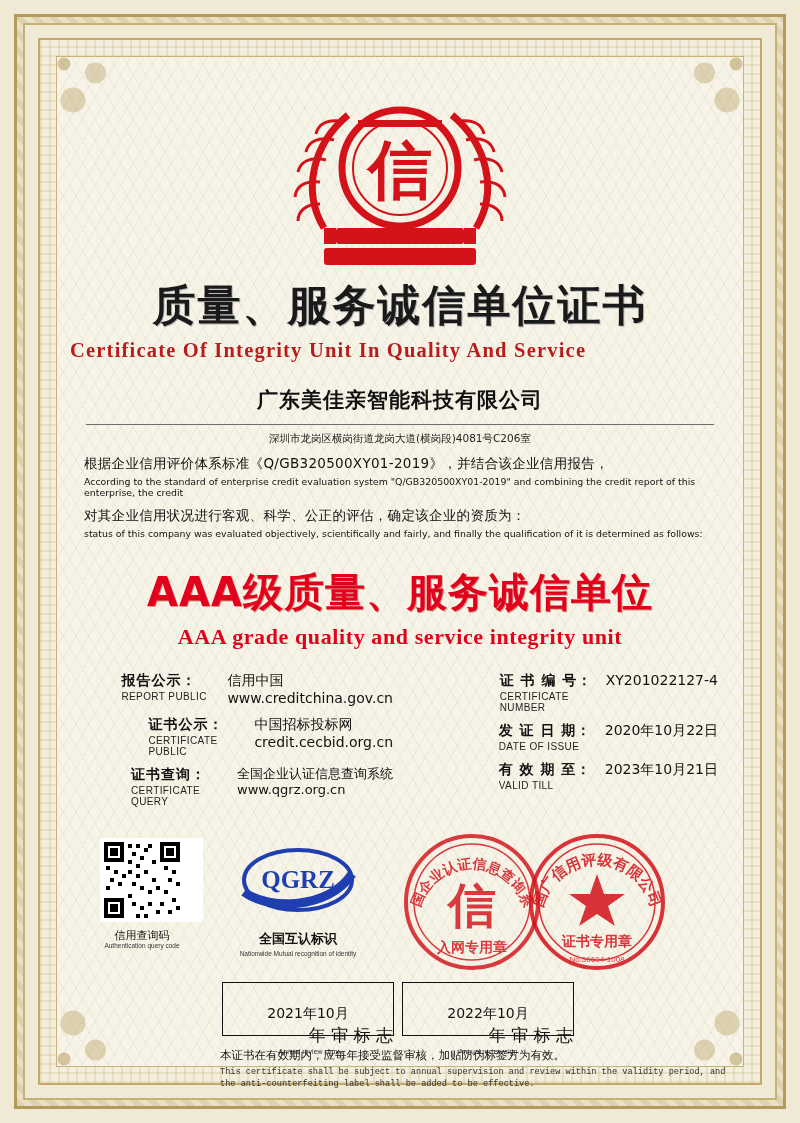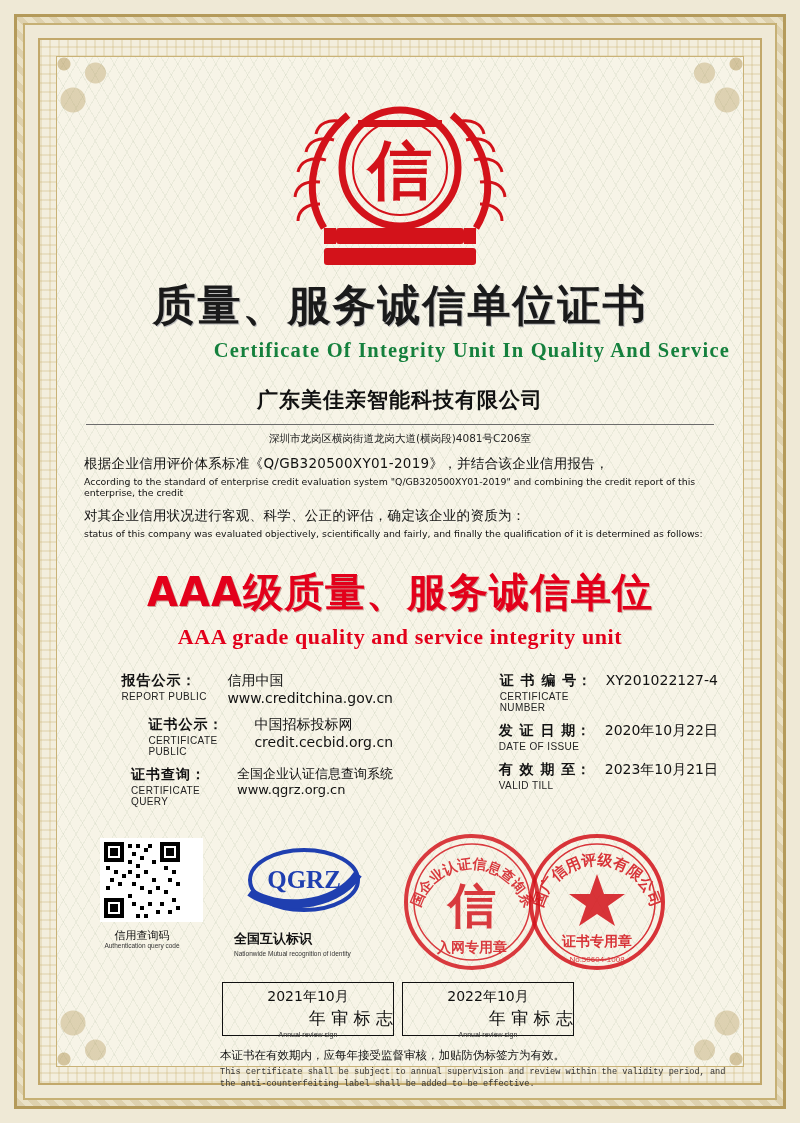--- a/index.html
+++ b/index.html
@@ -71,26 +71,26 @@
     text-align:center;
     font-family:"DejaVu Sans","Liberation Sans",sans-serif;
     font-weight:bold;
     font-size:43px;
     letter-spacing:2px;
     color:#1a1a1a;
     margin-top:2px;
     text-shadow:1px 1px 0 #b9b9b9;
   }
   .title-en{
-    text-align:right;
+    text-align:left;
     font-family:"Liberation Serif","DejaVu Serif",serif;
     font-weight:bold;
     font-size:20.5px;
     letter-spacing:1.2px;
-    color:#15803d;
+    color:#b91c1c;
     margin-top:4px;
   }
   .company{
     text-align:center;
     font-family:"DejaVu Sans","Liberation Sans",sans-serif;
     font-weight:bold;
     font-size:21px;
     color:#111;
     margin-top:24px;
     letter-spacing:1px;
@@ -140,29 +140,29 @@
   .flabel .l-en{font-size:10px;color:#222;letter-spacing:.4px;margin-top:1px;}
   .fval{font-size:14px;color:#111;font-family:"DejaVu Sans","Liberation Sans",sans-serif;line-height:1.25;}
   .fval .sub{display:block;}
   .fval.small{font-size:13px;}
 
   
   .badges{position:relative;height:150px;margin-top:14px;}
   .qr{position:absolute;left:30px;top:8px;width:103px;height:84px;background:#fff;}
   .qr .cap-cn{position:absolute;left:-18px;top:90px;width:120px;text-align:center;font-size:11px;color:#111;font-family:"DejaVu Sans","Liberation Sans",sans-serif;}
   .qr .cap-en{position:absolute;left:-18px;top:104px;width:120px;text-align:center;font-size:6.5px;color:#333;}
-  .qgrz{position:absolute;left:164px;top:14px;width:140px;}
+  .qgrz{position:absolute;left:158px;top:14px;width:140px;text-align:center;}
   .qgrz .cap-cn{font-size:13px;font-weight:bold;color:#111;font-family:"DejaVu Sans","Liberation Sans",sans-serif;margin-top:4px;}
   .qgrz .cap-en{font-size:6.5px;color:#333;margin-top:2px;}
   .stamp{position:absolute;width:145px;height:145px;top:0;}
   .stamp.s1{left:330px;}
   .stamp.s2{left:455px;}
 
   .review{display:flex;margin-top:2px;padding-left:152px;}
-  .rbox{width:172px;height:54px;border:1.5px solid #111;text-align:center;box-sizing:border-box;padding-top:5px;}
+  .rbox{width:172px;height:54px;border:1.5px solid #111;text-align:center;box-sizing:border-box;padding-top:22px;}
   .rbox + .rbox{margin-left:8px;}
   .rbox .r1{font-size:14px;color:#111;font-family:"DejaVu Sans","Liberation Sans",sans-serif;}
   .rbox .r2{font-size:17px;color:#111;font-family:"DejaVu Sans","Liberation Sans",sans-serif;margin-top:1px;text-align:right;}
   .rbox .r3{font-size:7px;color:#333;margin-top:1px;}
 
   .footer{margin-top:12px;padding-left:150px;}
   .footer .f-cn{font-size:11.5px;color:#111;font-family:"DejaVu Sans","Liberation Sans",sans-serif;}
   .footer .f-en{font-size:8.6px;color:#333;line-height:1.45;margin-top:3px;font-family:"Liberation Mono","DejaVu Sans Mono",monospace;}
 </style>
 </head>

